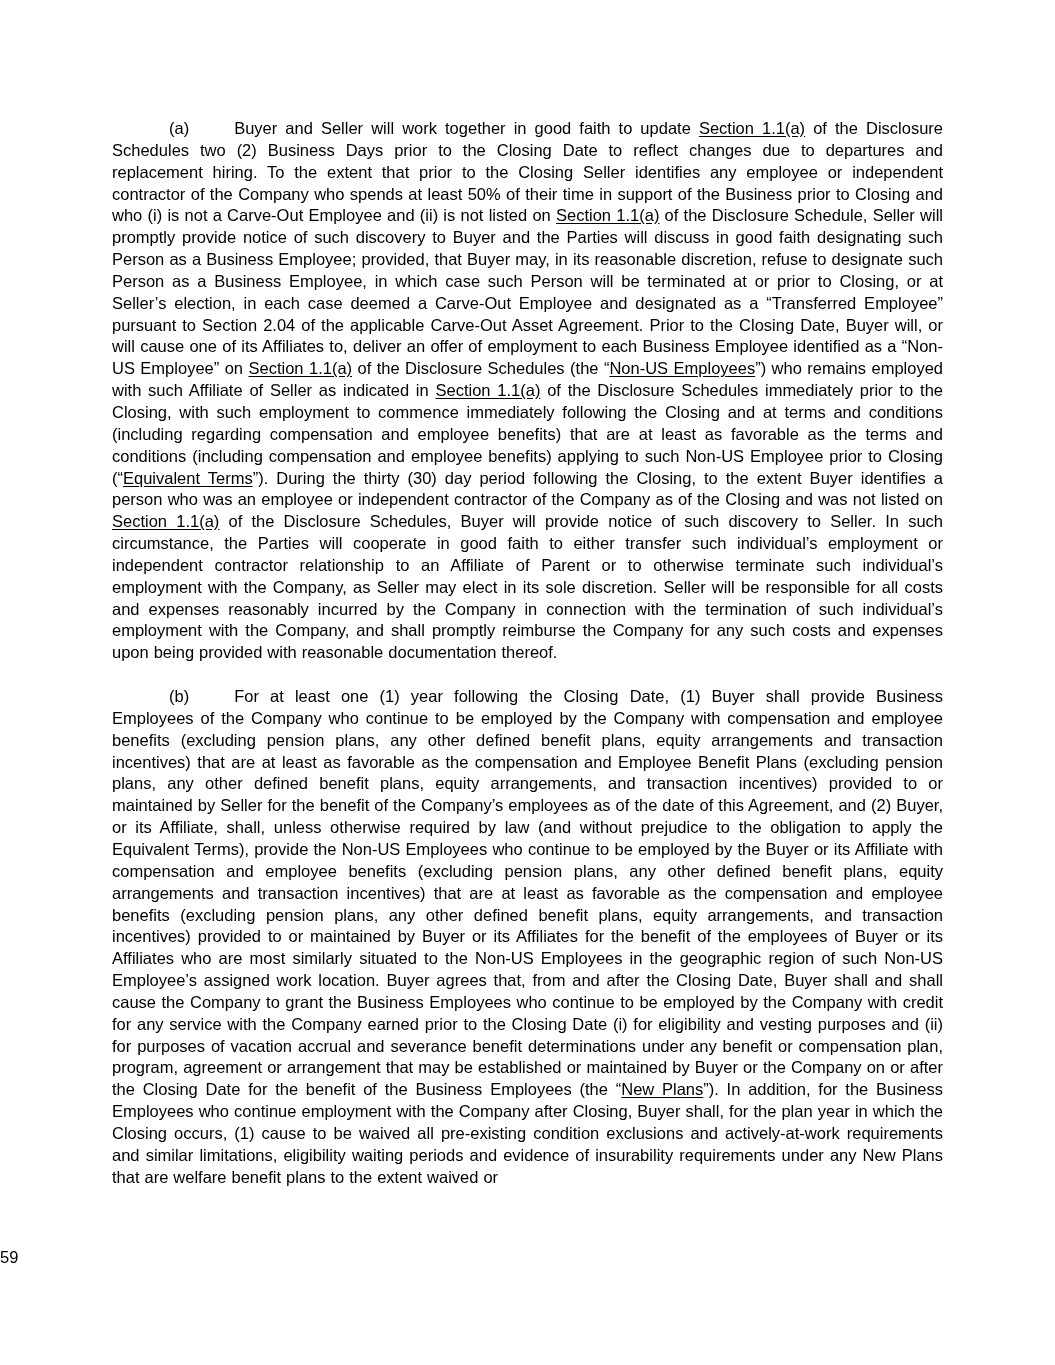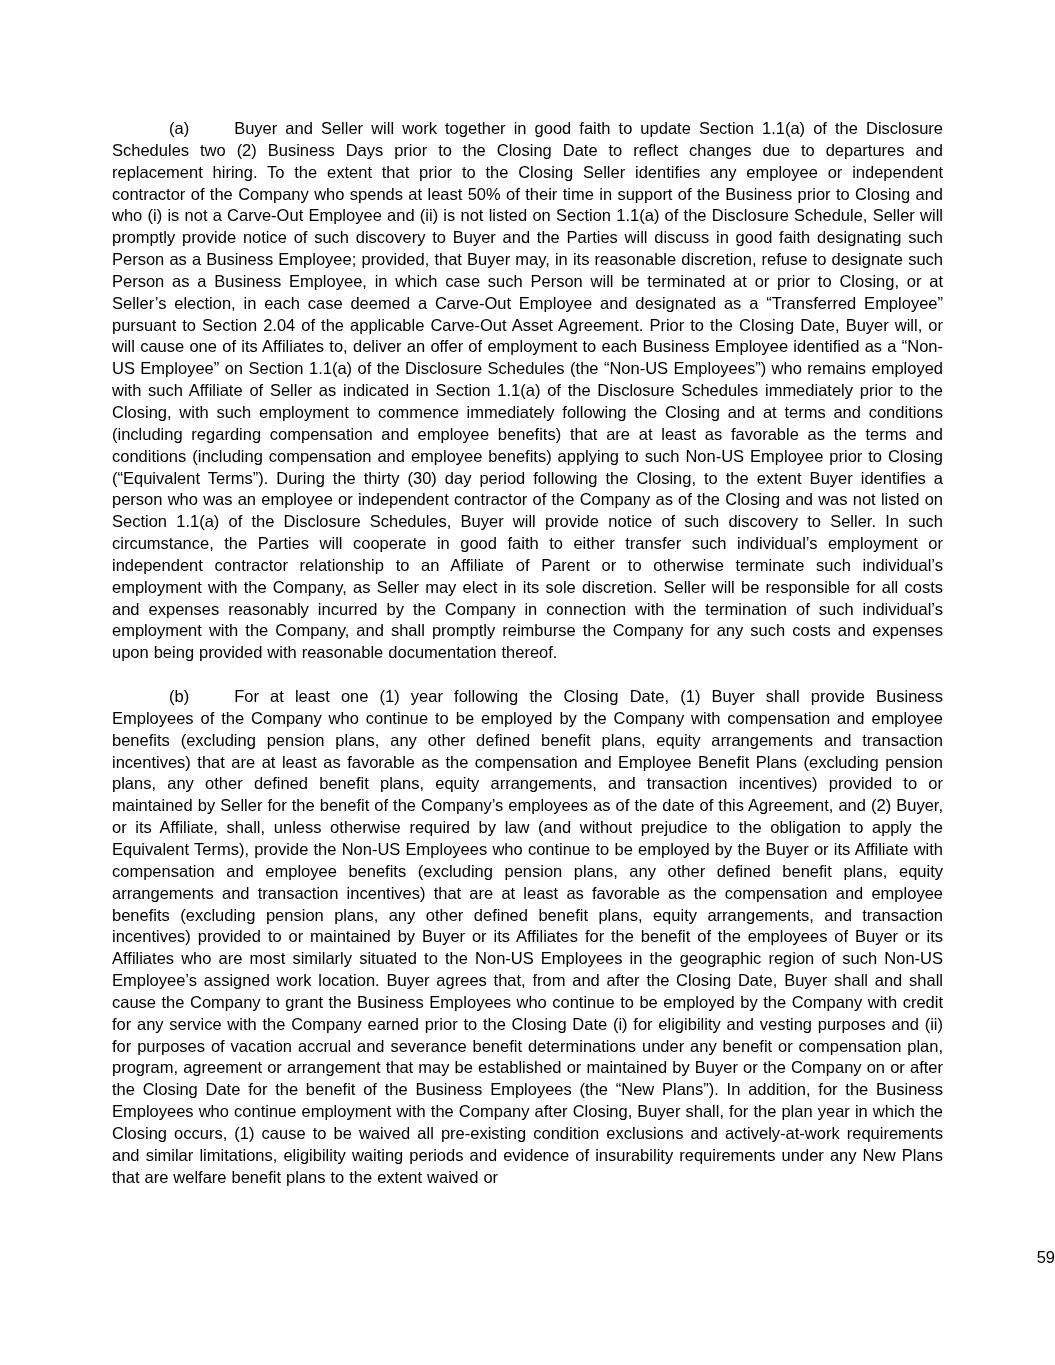--- a/index.html
+++ b/index.html
@@ -28,28 +28,29 @@
     line-height: 21.85px;
     text-align: justify;
     text-indent: 57px;
     word-spacing: 0.4px;
   }
   .ptab {
     display: inline-block;
     width: 45px;
   }
   .u {
+    text-decoration: underline;
     text-underline-offset: 2px;
   }
   .page-number {
     position: absolute;
     top: 1248px;
     left: 0;
     width: 100%;
-    text-align: right;
+    text-align: left;
     font-size: 16.5px;
   }
 </style>
 </head>
 <body>
 
 <div class="page">
   <div class="content">
     <p class="para"><span>(a)</span><span class="ptab"></span><span>Buyer and Seller will work together in good faith to update </span><span class="u">Section 1.1(a)</span><span> of the Disclosure Schedules two (2) Business Days prior to the Closing Date to reflect changes due to departures and replacement hiring. To the extent that prior to the Closing Seller identifies any employee or independent contractor of the Company who spends at least 50% of their time in support of the Business prior to Closing and who (i) is not a Carve-Out Employee and (ii) is not listed on </span><span class="u">Section 1.1(a)</span><span> of the Disclosure Schedule, Seller will promptly provide notice of such discovery to Buyer and the Parties will discuss in good faith designating such Person as a Business Employee; provided, that Buyer may, in its reasonable discretion, refuse to designate such Person as a Business Employee, in which case such Person will be terminated at or prior to Closing, or at Seller’s election, in each case deemed a Carve-Out Employee and designated as a “Transferred Employee” pursuant to Section 2.04 of the applicable Carve-Out Asset Agreement. Prior to the Closing Date, Buyer will, or will cause one of its Affiliates to, deliver an offer of employment to each Business Employee identified as a “Non-US Employee” on </span><span class="u">Section 1.1(a)</span><span> of the Disclosure Schedules (the “</span><span class="u">Non-US Employees</span><span>”) who remains employed with such Affiliate of Seller as indicated in </span><span class="u">Section 1.1(a)</span><span> of the Disclosure Schedules immediately prior to the Closing, with such employment to commence immediately following the Closing and at terms and conditions (including regarding compensation and employee benefits) that are at least as favorable as the terms and conditions (including compensation and employee benefits) applying to such Non-US Employee prior to Closing (“</span><span class="u">Equivalent Terms</span><span>”). During the thirty (30) day period following the Closing, to the extent Buyer identifies a person who was an employee or independent contractor of the Company as of the Closing and was not listed on </span><span class="u">Section 1.1(a)</span><span> of the Disclosure Schedules, Buyer will provide notice of such discovery to Seller. In such circumstance, the Parties will cooperate in good faith to either transfer such individual’s employment or independent contractor relationship to an Affiliate of Parent or to otherwise terminate such individual’s employment with the Company, as Seller may elect in its sole discretion. Seller will be responsible for all costs and expenses reasonably incurred by the Company in connection with the termination of such individual’s employment with the Company, and shall promptly reimburse the Company for any such costs and expenses upon being provided with reasonable documentation thereof.</span></p>
     <p class="para"><span>(b)</span><span class="ptab"></span><span>For at least one (1) year following the Closing Date, (1) Buyer shall provide Business Employees of the Company who continue to be employed by the Company with compensation and employee benefits (excluding pension plans, any other defined benefit plans, equity arrangements and transaction incentives) that are at least as favorable as the compensation and Employee Benefit Plans (excluding pension plans, any other defined benefit plans, equity arrangements, and transaction incentives) provided to or maintained by Seller for the benefit of the Company’s employees as of the date of this Agreement, and (2) Buyer, or its Affiliate, shall, unless otherwise required by law (and without prejudice to the obligation to apply the Equivalent Terms), provide the Non-US Employees who continue to be employed by the Buyer or its Affiliate with compensation and employee benefits (excluding pension plans, any other defined benefit plans, equity arrangements and transaction incentives) that are at least as favorable as the compensation and employee benefits (excluding pension plans, any other defined benefit plans, equity arrangements, and transaction incentives) provided to or maintained by Buyer or its Affiliates for the benefit of the employees of Buyer or its Affiliates who are most similarly situated to the Non-US Employees in the geographic region of such Non-US Employee’s assigned work location. Buyer agrees that, from and after the Closing Date, Buyer shall and shall cause the Company to grant the Business Employees who continue to be employed by the Company with credit for any service with the Company earned prior to the Closing Date (i) for eligibility and vesting purposes and (ii) for purposes of vacation accrual and severance benefit determinations under any benefit or compensation plan, program, agreement or arrangement that may be established or maintained by Buyer or the Company on or after the Closing Date for the benefit of the Business Employees (the “</span><span class="u">New Plans</span><span>”). In addition, for the Business Employees who continue employment with the Company after Closing, Buyer shall, for the plan year in which the Closing occurs, (1) cause to be waived all pre-existing condition exclusions and actively-at-work requirements and similar limitations, eligibility waiting periods and evidence of insurability requirements under any New Plans that are welfare benefit plans to the extent waived or</span></p>

